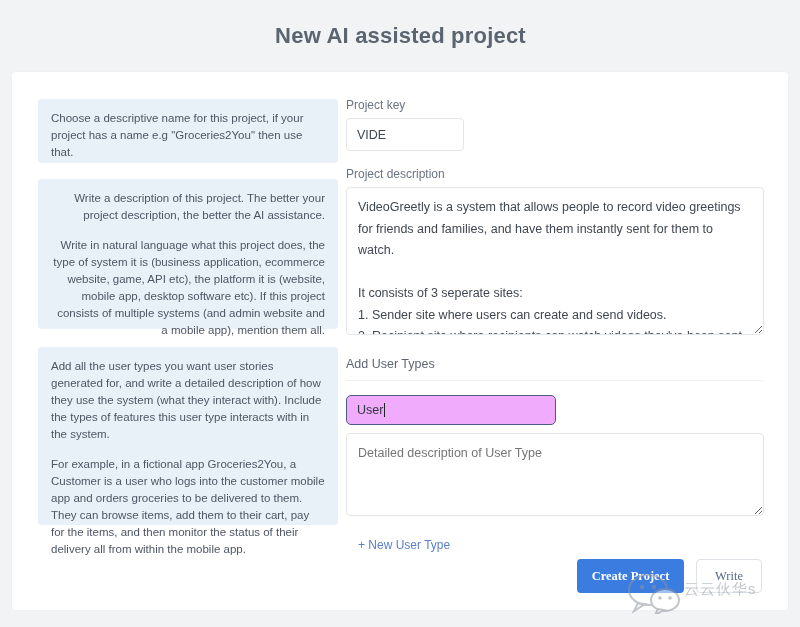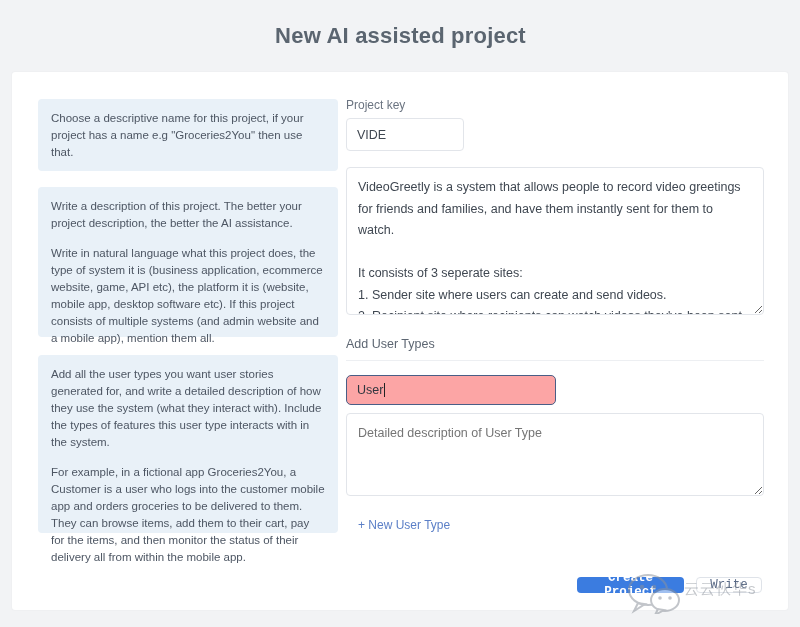--- a/index.html
+++ b/index.html
@@ -48,22 +48,22 @@
     background: #e9f1f8;
     border-radius: 4px;
     padding: 11px 13px 12px 13px;
     font-size: 11.5px;
     line-height: 17px;
     color: #4d5663;
   }
   .hint p { margin: 0; }
   .hint p + p { margin-top: 13px; }
 
-  .hint-1 { height: 72px; margin-top: 1px; }
-  .hint-2 { height: 150px; margin-top: 16px; }
+  .hint-1 { height: 64px; margin-top: 1px; }
+  .hint-2 { height: 150px; margin-top: 16px; text-align: right; }
   .hint-3 { height: 178px; margin-top: 18px; }
 
   .field-label {
     font-size: 12px;
     color: #6b7481;
     margin-bottom: 6px;
     display: block;
   }
 
   .row-name {
@@ -116,21 +116,21 @@
   .user-name-input {
     margin-top: 14px;
     width: 210px;
     height: 30px;
     border: 1.6px solid #4a5e86;
     border-radius: 5px;
     padding: 0 10px;
     font-size: 12.5px;
     color: #30373f;
     font-family: "Liberation Sans", sans-serif;
-    background: #fca5a5;
+    background: #f0abfc;
     outline: none;
     display: flex;
     align-items: center;
     position: relative;
   }
   .caret {
     display: inline-block;
     width: 1px;
     height: 14px;
     background: #222;
@@ -154,25 +154,25 @@
 
   .actions {
     position: absolute;
     right: 26px;
     bottom: 17px;
     display: flex;
     gap: 12px;
     align-items: center;
   }
   .btn {
-    font-family: Liberation Mono, monospace;
+    font-family: Liberation Serif, serif;
     font-size: 12.5px;
     border-radius: 4px;
     cursor: pointer;
-    height: 16px;
+    height: 34px;
     display: flex;
     align-items: center;
     justify-content: center;
   }
   .btn-primary {
     background: #3b7ce0;
     color: #ffffff;
     border: none;
     width: 107px;
     font-weight: 600;
@@ -233,20 +233,21 @@
     <div class="col-right">
 
       <div class="row-name">
         <div class="grp-key">
           <label class="field-label">Project key</label>
           <input class="txt-input" type="text" value="VIDE" style="">
         </div>
       </div>
 
       <div class="grp-desc">
+        <label class="field-label">Project description</label>
         <textarea class="txt-area desc-area" style="">VideoGreetly is a system that allows people to record video greetings for friends and families, and have them instantly sent for them to watch.
 
 It consists of 3 seperate sites:
 1. Sender site where users can create and send videos.
 2. Recipient site where recipients can watch videos they've been sent.
 3. Administration site where admins can manage the system.</textarea>
       </div>
 
       <div class="section-head">Add User Types</div>
 

